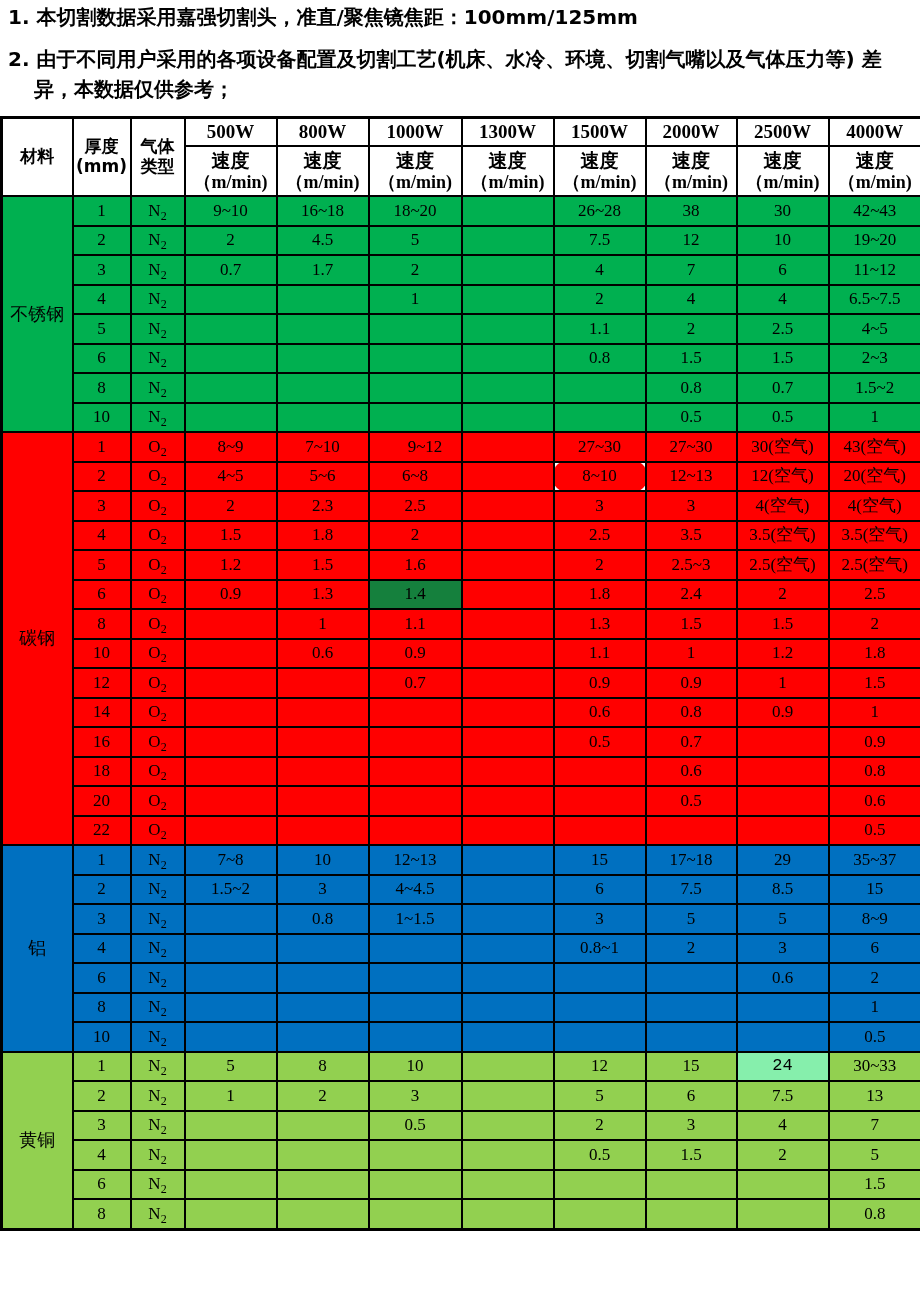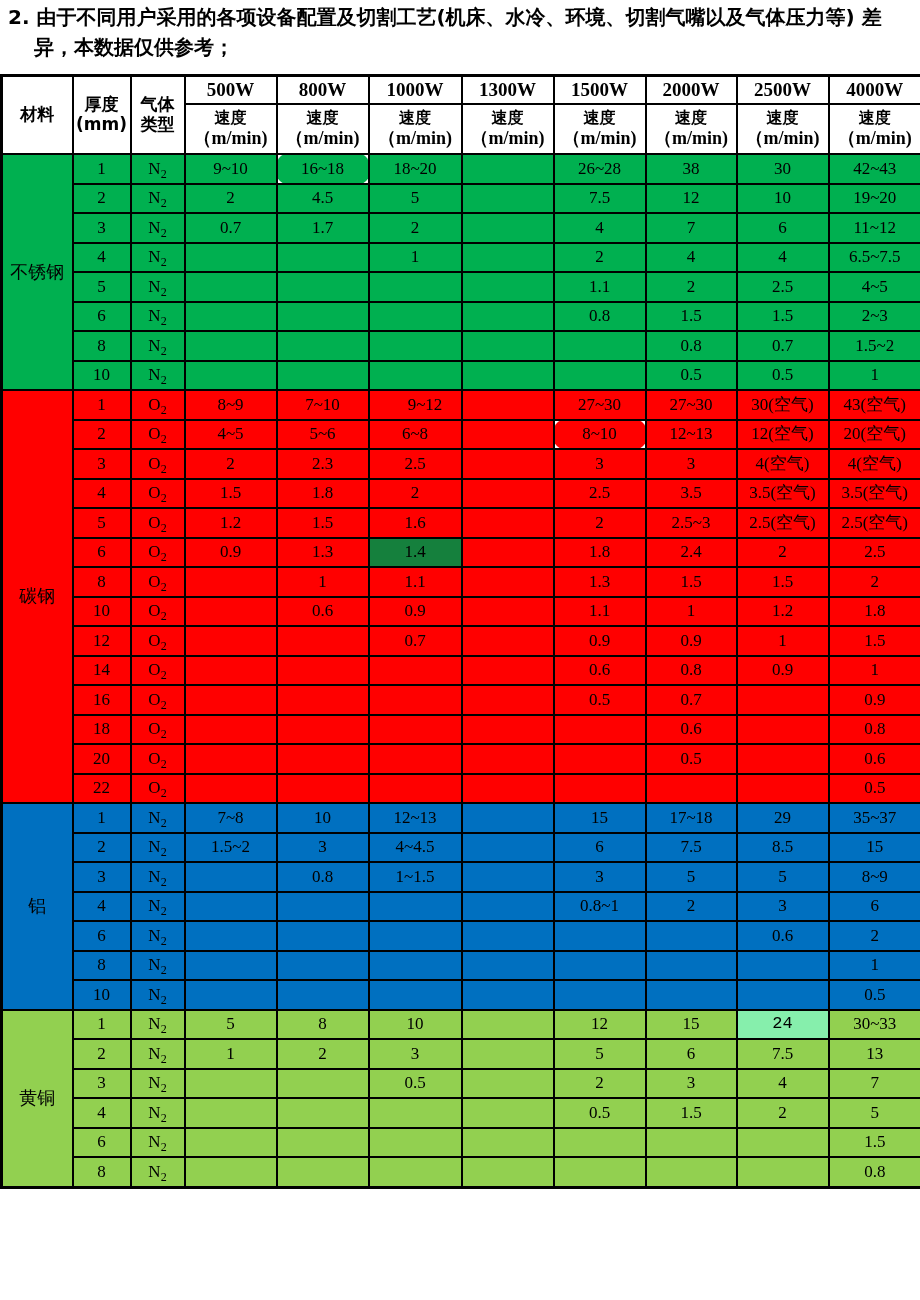--- a/index.html
+++ b/index.html
@@ -28,34 +28,35 @@
   thead th { background:#ffffff; }
   .power-th {
     font-family:"Liberation Serif", serif; font-weight:bold;
     font-size:19px; height:26px;
   }
   .hcn {
     font-family:"DejaVu Sans", sans-serif; font-weight:bold;
     font-size:17px; white-space:pre-line; line-height:1.2;
   }
   .speed-th { height:48px; }
-  .spd-cn  { display:block; font-family:"DejaVu Sans", sans-serif; font-weight:bold; font-size:16px; }
+  .spd-cn  { display:block; font-family:"DejaVu Sans", sans-serif; font-weight:bold; font-size:19px; }
   .spd-unit{ display:block; font-family:"Liberation Serif", serif; font-weight:bold; font-size:18px; }
   tbody td {
     height:27.5px; font-family:"Liberation Serif", serif; font-size:17px;
   }
   td.material-cell { font-size:18px; }
   tbody sub { font-size:12px; line-height:0; }
 </style>
 </head>
 <body>
 
 <div class="page">
 
   <div class="notes">
+    <p class="note">1. 本切割数据采用嘉强切割头，准直/聚焦镜焦距：100mm/125mm</p>
     <p class="note">2. 由于不同用户采用的各项设备配置及切割工艺(机床、水冷、环境、切割气嘴以及气体压力等) 差异，本数据仅供参考；</p>
   </div>
 
   <table class="cut-table">
     <colgroup>
       <col style="width:71px">
         <col style="width:58px">
         <col style="width:54px">
       <col style="width:92px">
         <col style="width:92px">
@@ -116,21 +117,21 @@
             <span class="spd-unit">（m/min)</span>
           </th>
         </tr>
     </thead>
     <tbody id="table-body">
         <tr>
           <td class="material-cell" rowspan="8" style="background-color: rgb(0, 176, 80);">不锈钢</td>
           <td style="background-color: rgb(0, 176, 80);">1</td>
           <td style="background-color: rgb(0, 176, 80);">N<sub>2</sub></td>
           <td style="background-color: rgb(0, 176, 80);">9~10</td>
-          <td style="background-color: rgb(0, 176, 80); border-radius: 10px;">16~18</td>
+          <td style="background-color: rgb(0, 176, 80);">16~18</td>
           <td style="background-color: rgb(0, 176, 80);">18~20</td>
           <td style="background-color: rgb(0, 176, 80);"></td>
           <td style="background-color: rgb(0, 176, 80);">26~28</td>
           <td style="background-color: rgb(0, 176, 80);">38</td>
           <td style="background-color: rgb(0, 176, 80);">30</td>
           <td style="background-color: rgb(0, 176, 80);">42~43</td>
         </tr>
         <tr>
           <td style="background-color: rgb(0, 176, 80);">2</td>
           <td style="background-color: rgb(0, 176, 80);">N<sub>2</sub></td>

